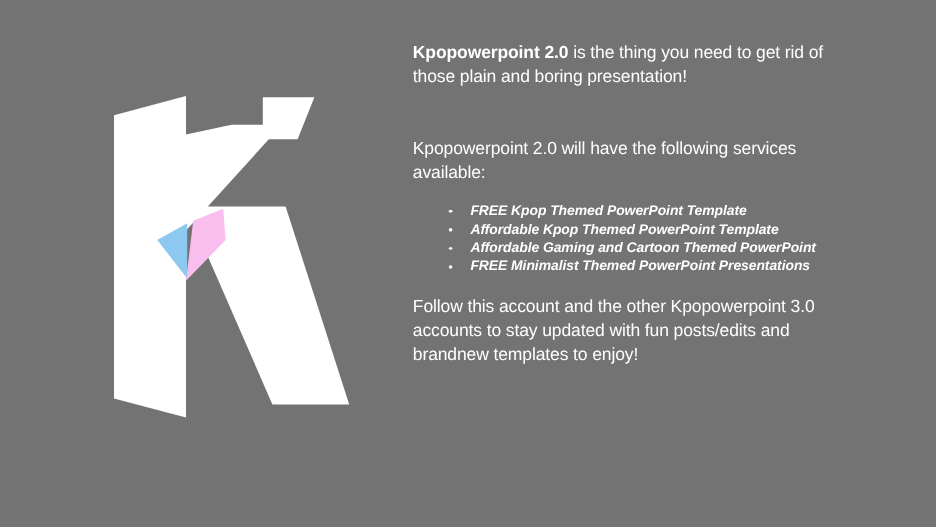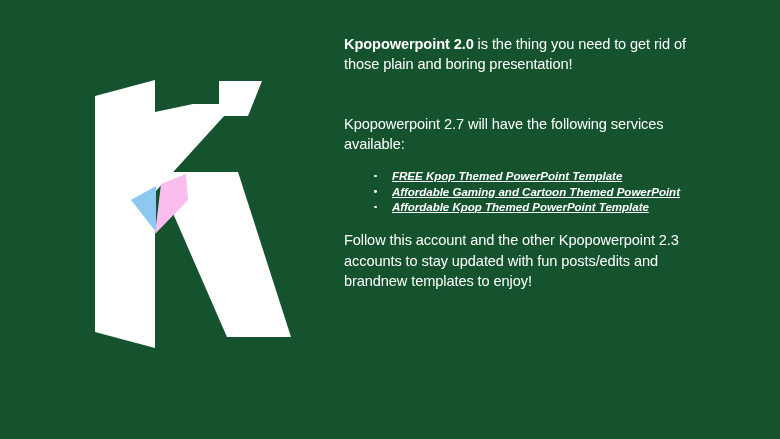--- a/index.html
+++ b/index.html
@@ -4,21 +4,21 @@
 <style>
   html, body {
     margin: 0;
     padding: 0;
     background: #000000;
   }
   #slide {
     position: relative;
     width: 780px;
     height: 439px;
-    background: #14532d;
+    background: #737373;
     overflow: hidden;
     font-family: "Liberation Sans", sans-serif;
   }
 
   
   #logo-area {
     position: absolute;
     left: 0;
     top: 0;
     width: 330px;
@@ -66,21 +66,20 @@
   }
   #services-list li {
     position: relative;
     padding-left: 48px;
     font-size: 11.6px;
     line-height: 15.4px;
     font-style: italic;
     font-weight: 700;
     color: #ffffff;
     letter-spacing: -0.05px;
-    text-decoration: underline;
   }
   #services-list li::before {
     content: "";
     position: absolute;
     left: 30px;
     top: 6.5px;
     width: 2.8px;
     height: 2.8px;
     border-radius: 50%;
     background: #ffffff;
@@ -110,28 +109,29 @@
 
   <div id="text-col">
 
     <p class="para"><b>Kpopowerpoint 2.0</b><span> is the thing you need to get rid of those plain and boring presentation!</span></p>
 
     <div class="gap-1"></div>
 
 
     <div class="gap-2"></div>
 
-    <p class="para">Kpopowerpoint 2.7 will have the following services available:</p>
+    <p class="para">Kpopowerpoint 2.0 will have the following services available:</p>
 
     <div class="gap-3"></div>
 
     <ul id="services-list">
       <li>FREE Kpop Themed PowerPoint Template</li>
+      <li>Affordable Kpop Themed PowerPoint Template</li>
       <li>Affordable Gaming and Cartoon Themed PowerPoint</li>
-      <li>Affordable Kpop Themed PowerPoint Template</li>
+      <li>FREE Minimalist Themed PowerPoint Presentations</li>
     </ul>
 
     <div class="gap-4"></div>
 
-    <p class="para">Follow this account and the other Kpopowerpoint 2.3 accounts to stay updated with fun posts/edits and brandnew templates to enjoy!</p>
+    <p class="para">Follow this account and the other Kpopowerpoint 3.0 accounts to stay updated with fun posts/edits and brandnew templates to enjoy!</p>
 
   </div>
 </div>
 
 </body></html>

